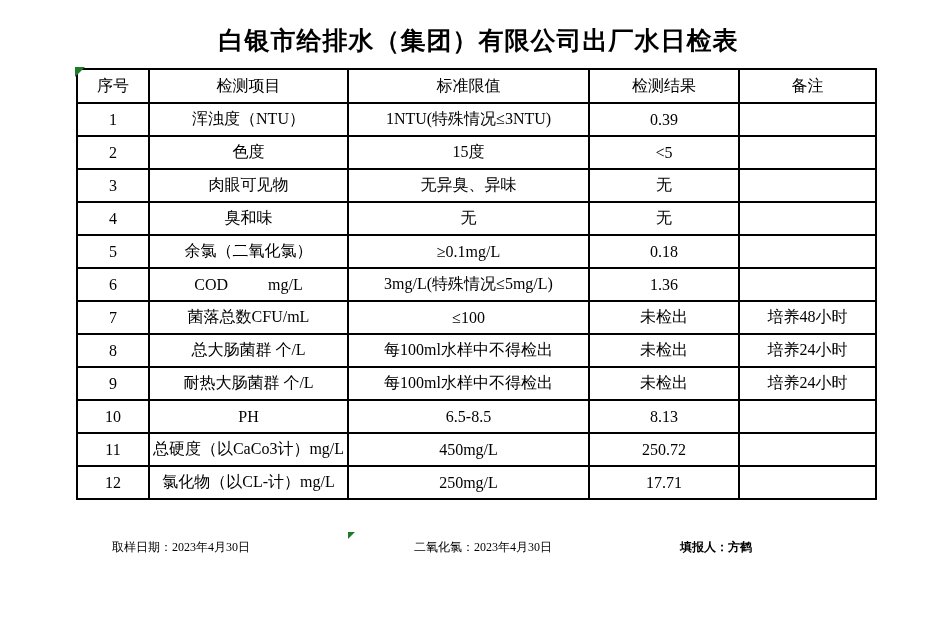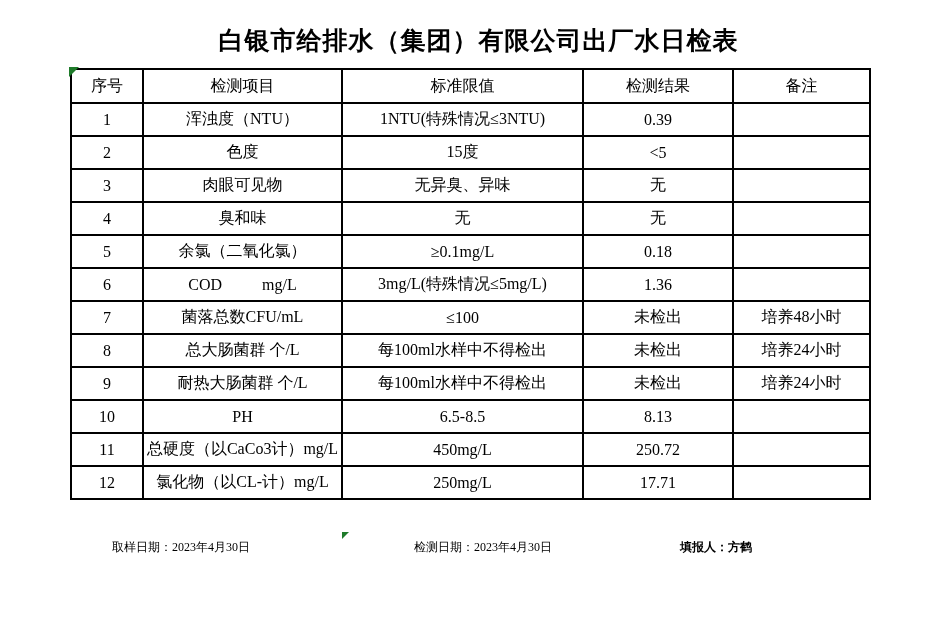--- a/index.html
+++ b/index.html
@@ -6,21 +6,21 @@
   body{
     width:925px;height:642px;background:#ffffff;position:relative;overflow:hidden;
     font-family:"Liberation Serif","DejaVu Serif",serif;color:#000;
   }
   .page{position:absolute;inset:0;background:#ffffff;}
   .title{
     position:absolute;top:25px;left:79px;width:799px;margin:0;
     text-align:center;font-size:25px;line-height:32px;font-weight:700;
     font-family:"DejaVu Sans","Liberation Sans",sans-serif;letter-spacing:1px;
   }
-  .table-wrap{position:absolute;left:70px;top:68px;width:799px;}
+  .table-wrap{position:absolute;left:76px;top:68px;width:799px;}
   table.grid{
     border-collapse:collapse;table-layout:fixed;width:799px;
   }
   .grid th,.grid td{
     border:2px solid #000;padding:0;margin:0;
     text-align:center;vertical-align:middle;
     font-weight:400;font-size:16px;overflow:hidden;
   }
   .grid thead tr{height:34px;}
   .grid tbody tr{height:33px;}
@@ -150,16 +150,16 @@
           <td class="c-item">氯化物（以CL-计）mg/L</td>
           <td class="c-limit">250mg/L</td>
           <td class="c-result">17.71</td>
           <td class="c-note"></td>
         </tr>
       </tbody>
     </table>
   </div>
 
   <span class="footer-item f-sampling">取样日期：2023年4月30日</span>
-  <span class="footer-item f-testdate">检测日期：2023年4月30日</span>
+  <span class="footer-item f-testdate">二氧化氯：2023年4月30日</span>
   <span class="footer-item f-reporter">填报人：方鹤</span>
 
 </div>
 
 </body></html>

